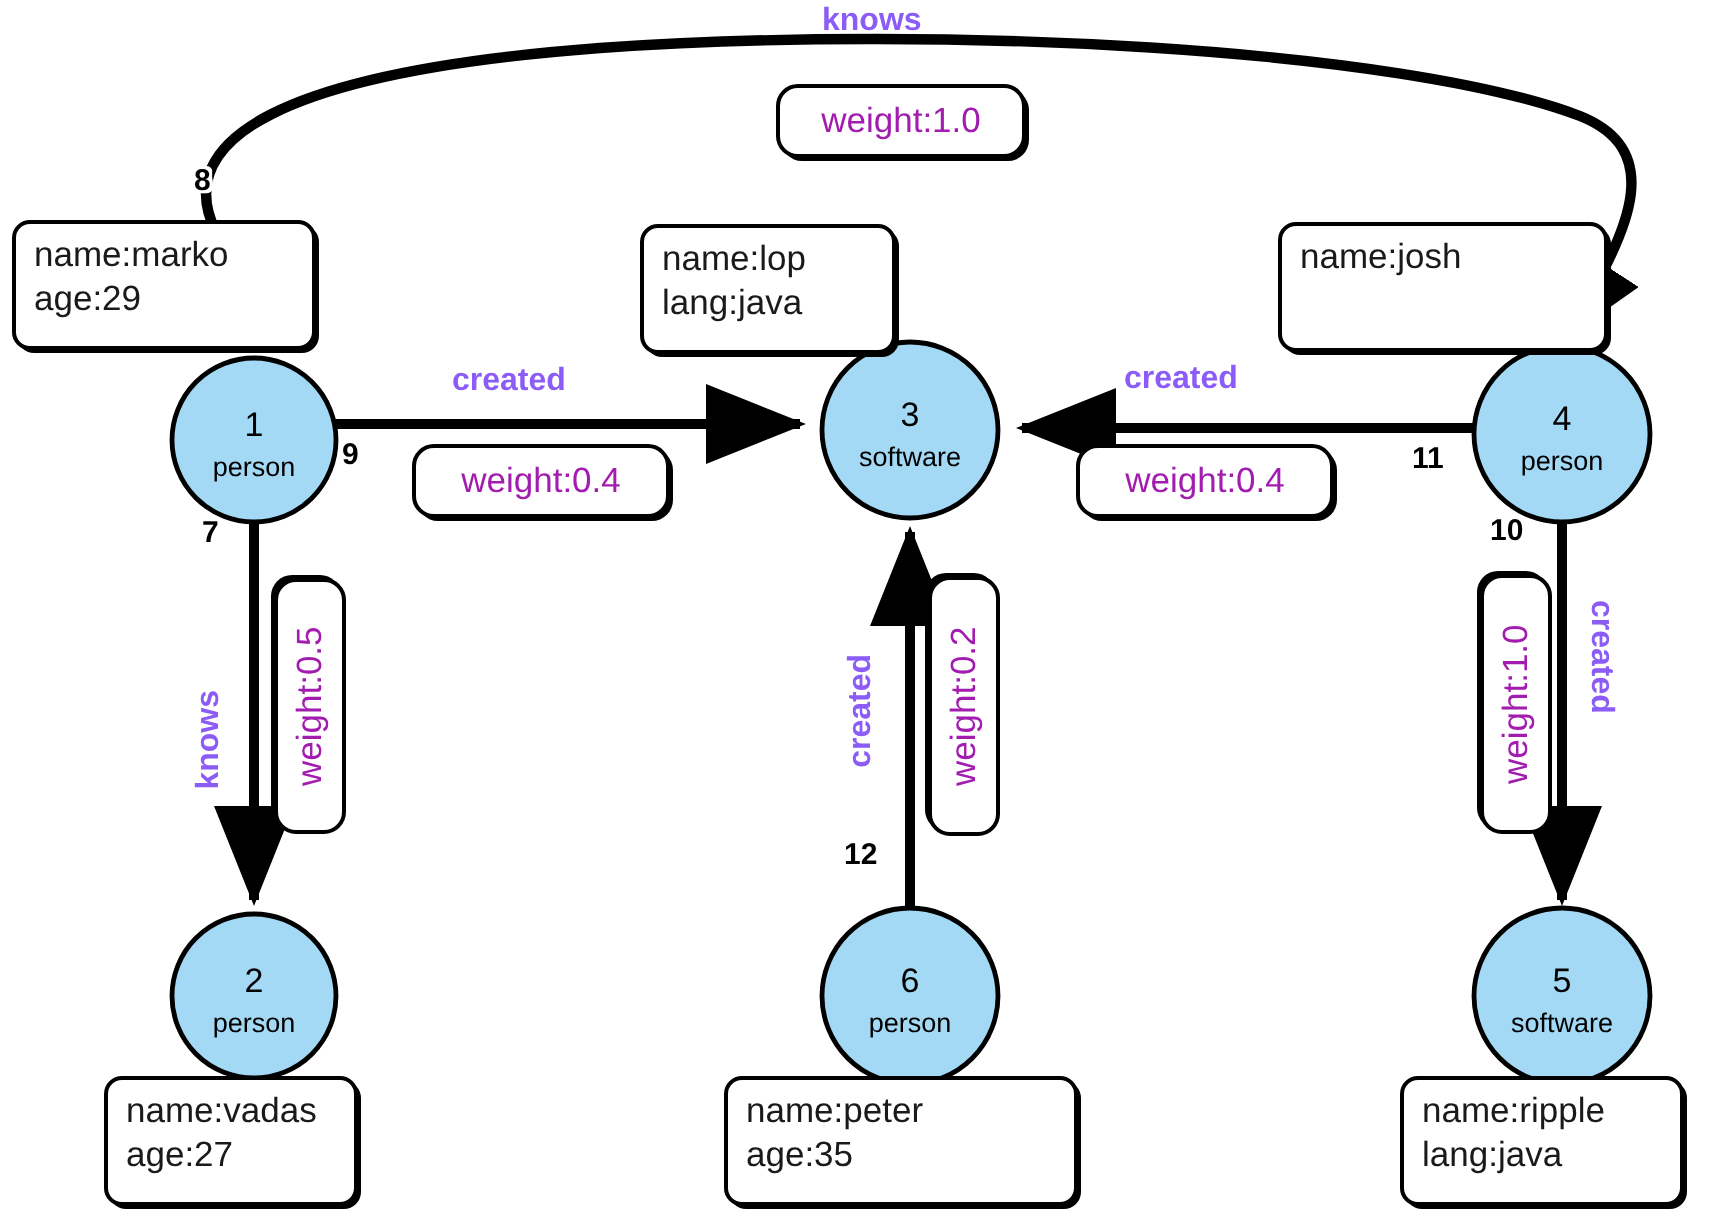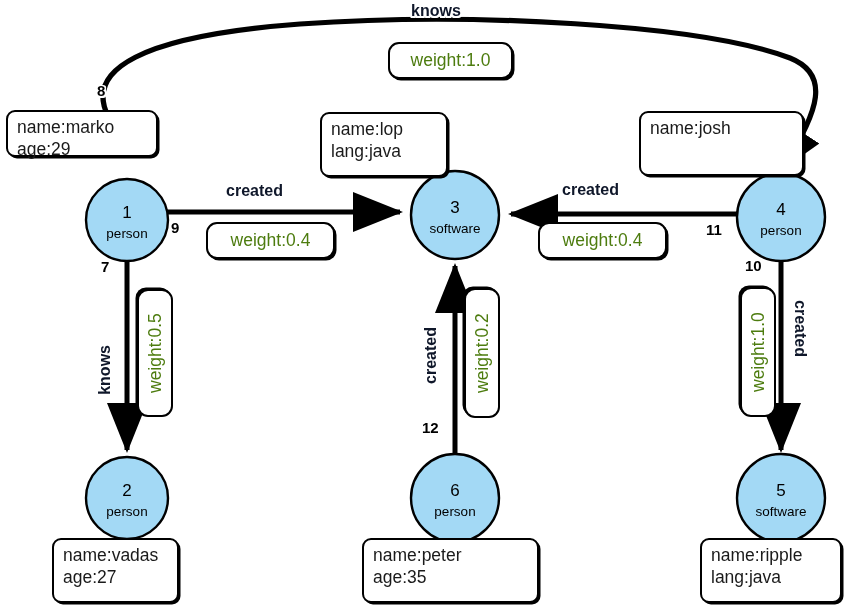--- a/index.html
+++ b/index.html
@@ -59,37 +59,37 @@
 
   
   .weight-pill {
     position: absolute;
     box-sizing: border-box;
     background: #ffffff;
     border: 2.2px solid #000000;
     border-radius: 11px;
     box-shadow: 2px 2px 0 -0.5px #000000;
     font-size: 17.5px;
-    color: #4d7c0f;
+    color: #a21caf;
     white-space: nowrap;
     display: flex;
     align-items: center;
     justify-content: center;
   }
   .weight-pill.vertical-up {
     writing-mode: vertical-rl;
     transform: rotate(180deg);
   }
 
   
   .edge-type {
     position: absolute;
     font-size: 16px;
     font-weight: bold;
-    color: #0f172a;
+    color: #8b5cf6;
     white-space: nowrap;
     text-shadow:
       -1.5px 0 #fff, 1.5px 0 #fff, 0 -1.5px #fff, 0 1.5px #fff,
       -1.5px -1.5px #fff, 1.5px -1.5px #fff, -1.5px 1.5px #fff, 1.5px 1.5px #fff;
   }
   .edge-type.rot-up {
     writing-mode: vertical-rl;
     transform: rotate(180deg);
   }
   .edge-type.rot-down {
@@ -176,21 +176,21 @@
         </g>
         <g>
           <circle cx="455" cy="498" r="44" class="node-circle" fill="#a3d9f5"></circle>
           <text x="455" y="496" class="node-id">6</text>
           <text x="455" y="516" class="node-label">person</text>
         </g>
       </g>
   </svg>
 
   <div id="overlay">
-      <div class="prop-box" style="left: 6px; top: 110px; width: 152px; height: 47px;">
+      <div class="prop-box" style="left: 6px; top: 110px; width: 152px; height: 65px;">
         <span class="prop-line">name:marko</span>
         <span class="prop-line">age:29</span>
       </div>
       <div class="prop-box" style="left: 52px; top: 538px; width: 127px; height: 65px;">
         <span class="prop-line">name:vadas</span>
         <span class="prop-line">age:27</span>
       </div>
       <div class="prop-box" style="left: 320px; top: 112px; width: 128px; height: 65px;">
         <span class="prop-line">name:lop</span>
         <span class="prop-line">lang:java</span>

